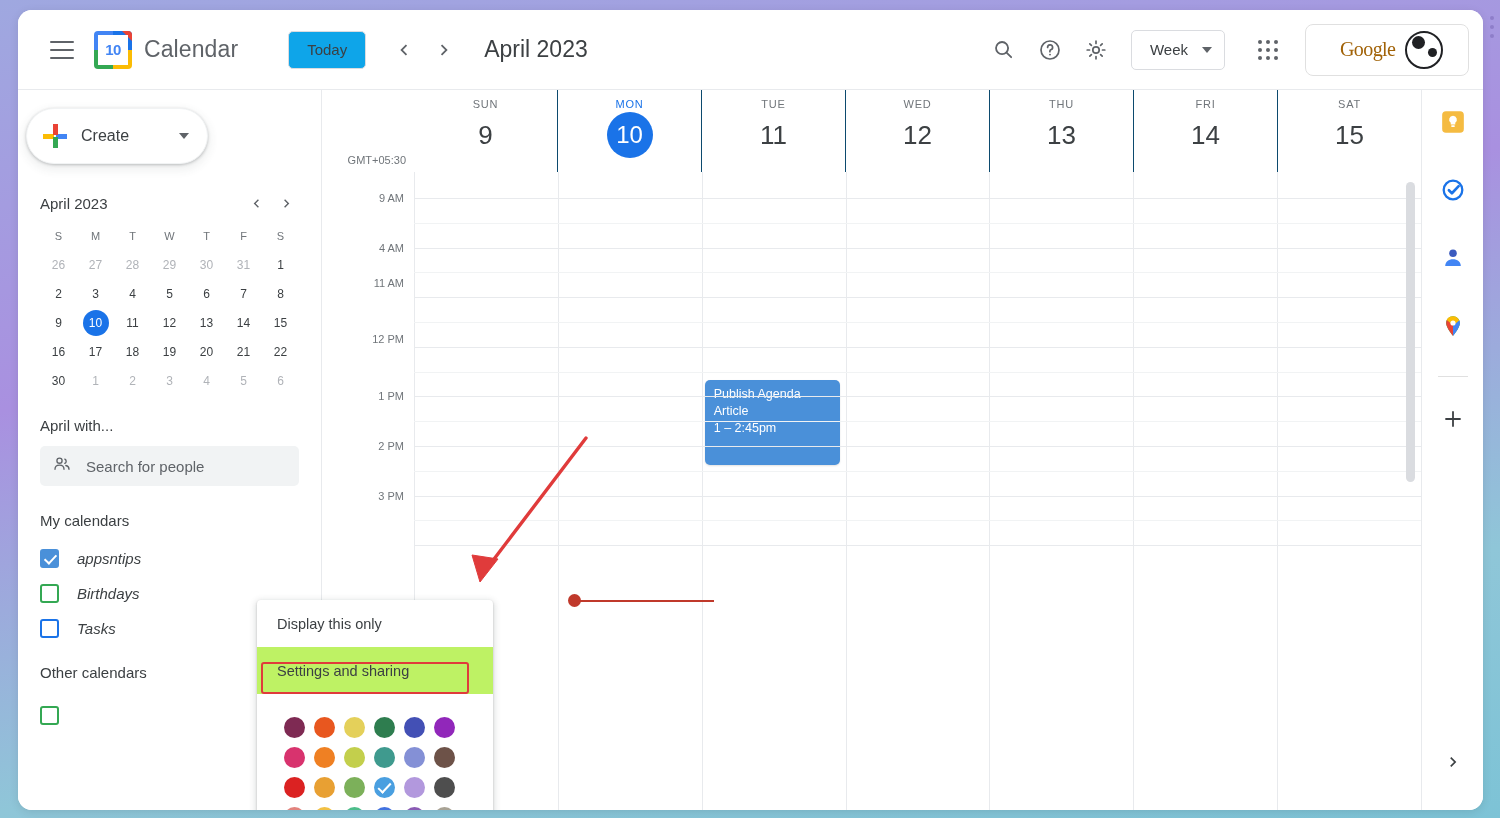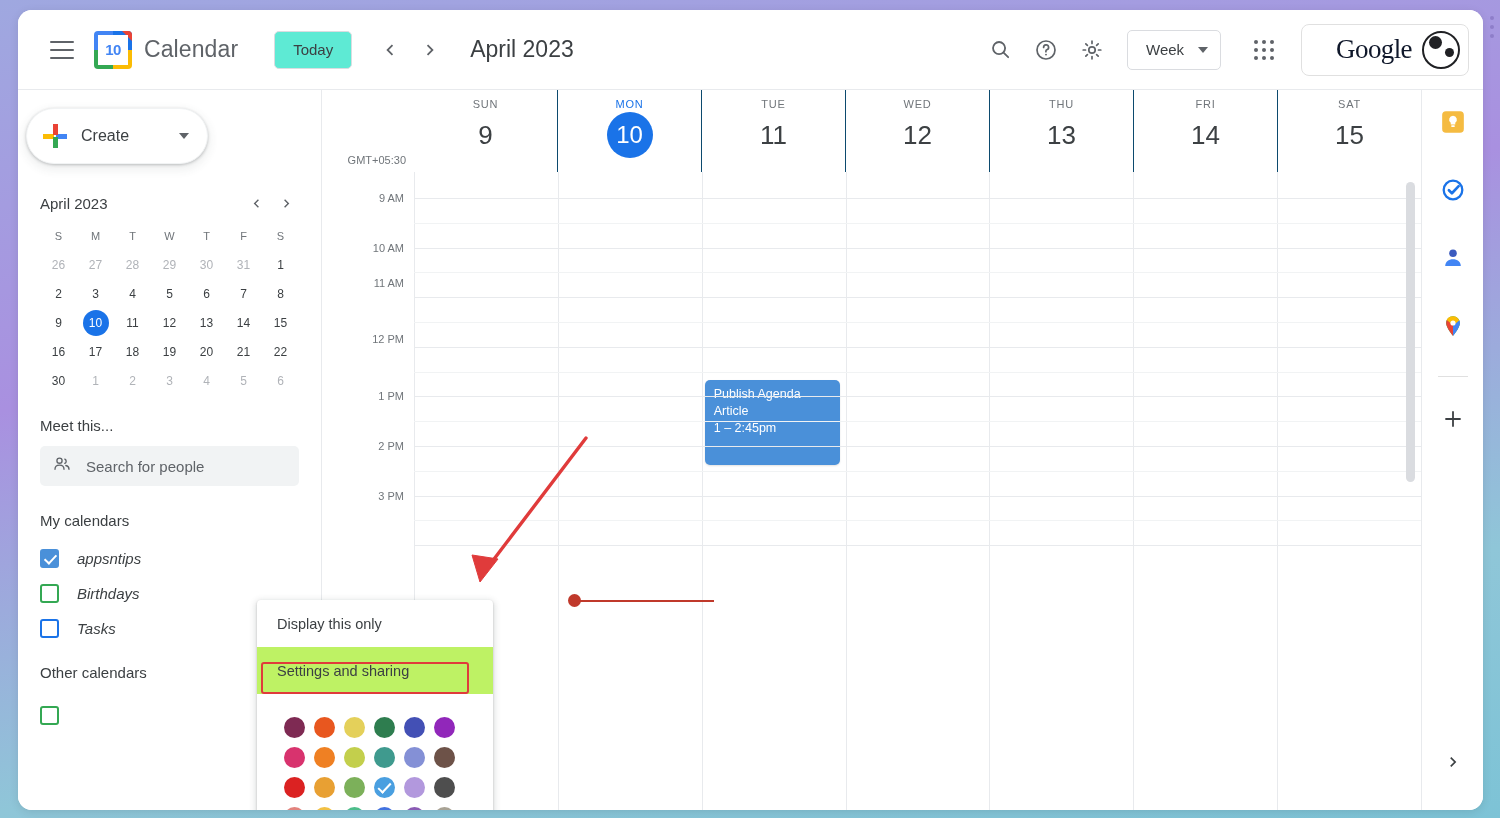--- a/index.html
+++ b/index.html
@@ -47,22 +47,22 @@
   .gcal-logo .corner { position:absolute; right:0; top:0; border-width:0 10px 10px 0; border-style:solid; border-color:transparent #ea4335 transparent transparent; }
   .gcal-logo .inner {
     position:absolute; left:4px; top:4px; right:4px; bottom:4px; background:#fff;
     display:flex; align-items:center; justify-content:center;
     font-size:15px; font-weight:700; color:#4285f4; letter-spacing:-.5px;
   }
 
   #app-title { font-size: 23px; color: #5f6368; margin-left: 12px; letter-spacing: .1px; white-space: nowrap; }
 
   #today-btn {
-    margin-left: 36px; height: 38px; padding: 0 18px;
-    border: 1px solid #dadce0; border-radius: 5px; background: #5eead4;
+    margin-left: 50px; height: 38px; padding: 0 18px;
+    border: 1px solid #dadce0; border-radius: 5px; background: #0ea5e9;
     font-size: 15px; color: #3c4043; cursor: pointer; font-family: inherit;
     display:flex; align-items:center;
   }
   .navarrow {
     width: 40px; height: 40px; border-radius: 50%; display:flex; align-items:center; justify-content:center;
     cursor:pointer; color:#5f6368; flex: 0 0 auto;
   }
   #nav-prev { margin-left: 18px; }
   #period-title { font-size: 23px; color: #3c4043; margin-left: 20px; white-space:nowrap; }
 
@@ -80,21 +80,21 @@
   .caret { width:0;height:0;border-left:5px solid transparent;border-right:5px solid transparent;border-top:6px solid #5f6368; }
 
   #apps-grid { display:grid; grid-template-columns: repeat(3,4px); gap:4px; }
   #apps-grid i { width:4px;height:4px;border-radius:50%;background:#5f6368;display:block; }
 
   #account-chip {
     margin-left: 12px; height: 52px; min-width: 164px; padding: 0 8px 0 18px;
     border:1px solid #e0e0e0; border-radius: 8px; display:flex; align-items:center; gap:10px;
     background:#fff; cursor:pointer;
   }
-  #google-word { font-size: 27px; color: #0f172a; letter-spacing:-.6px; font-family:"Liberation Serif", serif;margin-left:16px; }
+  #google-word { font-size: 20px; color: #a16207; letter-spacing:-.6px; font-family:"Liberation Serif", serif;margin-left:16px; }
   #avatar {
     width: 38px; height: 38px; border-radius:50%; background:#fff; border:2px solid #202124;
     position: relative; flex:0 0 auto;
   }
   #avatar .d1 { position:absolute; width:13px;height:13px;border-radius:50%;background:#202124; left:5px; top:3px; }
   #avatar .d2 { position:absolute; width:9px;height:9px;border-radius:50%;background:#202124; right:4px; top:15px; }
 
   
   #body { display:flex; height: 720px; }
 
@@ -477,21 +477,21 @@
                 </td>
                 <td>
                   <div class="mc-day dim">6</div>
                 </td>
               </tr>
             </tbody>
         </table>
       </div>
 
       <div id="meetwith">
-        <div class="side-head">Meet this...</div>
+        <div class="side-head">April with...</div>
         <div id="search-people">
           <span>
             <svg width="20" height="20" viewBox="0 0 24 24" fill="none" stroke="#5f6368" stroke-width="1.6">
               <circle cx="9" cy="8" r="3.1"></circle>
                 <path d="M3.6 18.3c0-3 2.4-4.9 5.4-4.9s5.4 1.9 5.4 4.9" stroke-linecap="round"></path>
               <path d="M15.4 6.1a2.9 2.9 0 0 1 0 5.2M16.6 13.8c2.2.4 3.8 2 3.8 4.5" stroke-linecap="round"></path>
             </svg>
           </span>
           <span id="search-people-placeholder">Search for people</span>
         </div>
@@ -643,21 +643,21 @@
               <div class="dow">SAT</div>
               <div class="dnum">15</div>
             </div>
           </div>
       </div>
 
       <div id="gridwrap">
         <div id="grid">
           <div id="timecol">
               <div class="timelabel" style="top: 26px;">9 AM</div>
-              <div class="timelabel" style="top: 75.6px;">10 AM</div>
+              <div class="timelabel" style="top: 75.6px;">4 AM</div>
               <div class="timelabel" style="top: 111px;">11 AM</div>
               <div class="timelabel" style="top: 167px;">12 PM</div>
               <div class="timelabel" style="top: 224.4px;">1 PM</div>
               <div class="timelabel" style="top: 274px;">2 PM</div>
               <div class="timelabel" style="top: 323.6px;">3 PM</div>
             </div>
           <div id="daycols">
               <div class="daycol"></div>
               <div class="daycol"></div>
               <div class="daycol">

